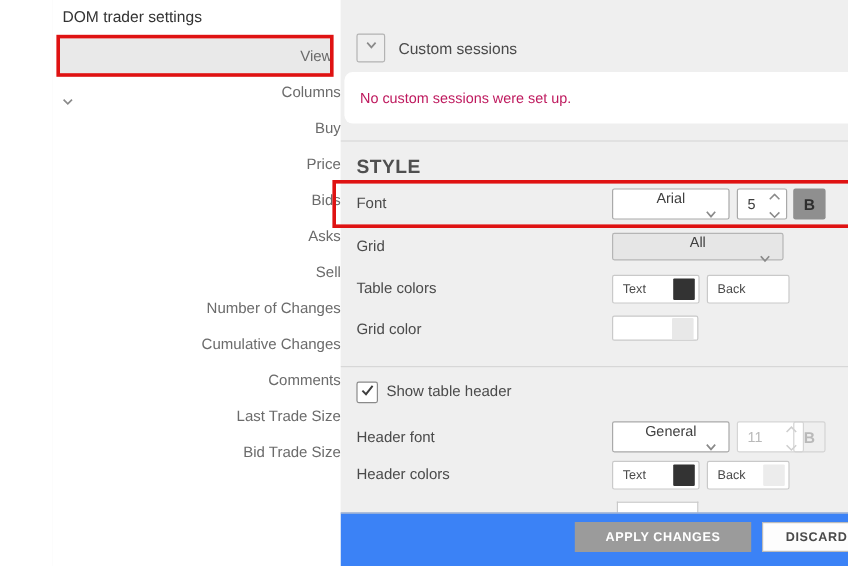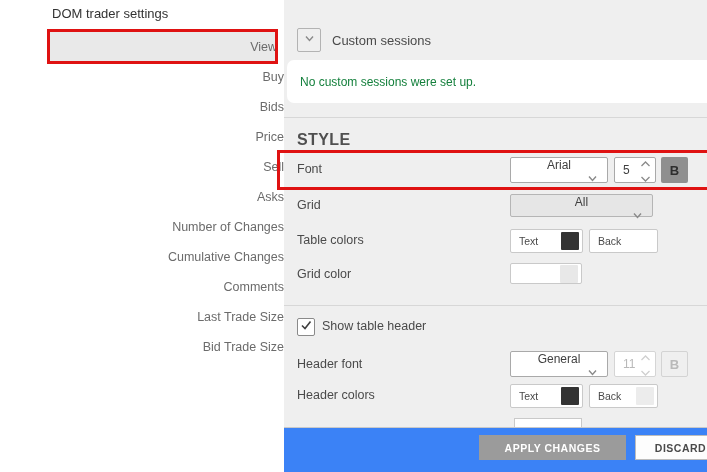--- a/index.html
+++ b/index.html
@@ -23,21 +23,21 @@
   .panel { position:absolute; left:240px; top:0; width:467px; height:472px; background:#efefef; }
 
   .close-btn { position:absolute; left:442px; top:4px; width:18px; height:18px; background:none; border:none; cursor:pointer; padding:1px; }
 
   .sq-btn { position:absolute; width:24px; height:24px; background:transparent; border:1px solid #b3b3b3; border-radius:2px; display:flex; align-items:center; justify-content:center; font-size:16px; color:#4a4a4a; cursor:pointer; }
   .sessions-collapse { left:13px; top:28px; }
   .sessions-add { left:423px; top:28px; font-size:17px; line-height:1; padding-bottom:2px; }
   .sessions-title { position:absolute; left:48px; top:33px; font-size:13px; color:#4a4a4a; }
 
   .sessions-card { position:absolute; left:3px; top:60px; width:449px; height:43px; background:#ffffff; border-radius:7px; display:flex; align-items:center; padding-left:13px; }
-  .sessions-empty { font-size:12px; color:#15803d; }
+  .sessions-empty { font-size:12px; color:#be185d; }
 
   .divider { position:absolute; left:0; width:100%; height:1px; background:#d7d7d7; }
   .divider-1 { top:117px; }
   .divider-2 { top:305px; }
 
   .section-heading { position:absolute; left:13px; top:131px; font-size:16px; font-weight:bold; letter-spacing:.4px; color:#4f4f4f;text-align:right; }
 
   .row-label { position:absolute; left:13px; font-size:12.5px; color:#4a4a4a; }
 
   .combo { position:absolute; background:#ffffff; border:1px solid #a9a9a9; border-radius:2px; display:flex; align-items:center; padding:0 8px; font-size:12px; color:#404040; cursor:pointer;flex-direction:column; }
@@ -79,25 +79,33 @@
 <body>
 
 <div class="window">
 
   <aside class="sidebar">
     <div class="sidebar-title">DOM trader settings</div>
     <div class="tree">
       <div class="tree-row selected lvl0-plain">
         <span>View</span>
       </div>
+      <div class="tree-row lvl0">
+        <span class="tree-chevron">
+          <svg width="11" height="11" viewBox="0 0 11 11">
+              <polyline points="2,4 5.5,7.5 9,4" fill="none" stroke="#8a8a8a" stroke-width="1.4"></polyline>
+            </svg>
+        </span>
+        <span>Columns</span>
+      </div>
       <div class="tree-row lvl1"><span>Buy</span></div>
+      <div class="tree-row lvl1"><span>Price</span></div>
       <div class="tree-row lvl1"><span>Bids</span></div>
-      <div class="tree-row lvl1"><span>Price</span></div>
+      <div class="tree-row lvl1"><span>Asks</span></div>
       <div class="tree-row lvl1"><span>Sell</span></div>
-      <div class="tree-row lvl1"><span>Asks</span></div>
       <div class="tree-row lvl1"><span>Number of Changes</span></div>
       <div class="tree-row lvl1"><span>Cumulative Changes</span></div>
       <div class="tree-row lvl1"><span>Comments</span></div>
       <div class="tree-row lvl1"><span>Last Trade Size</span></div>
       <div class="tree-row lvl1"><span>Bid Trade Size</span></div>
     </div>
   </aside>
 
   <main class="panel">
 
@@ -189,21 +197,21 @@
 
     <div class="row-label" style="top:357px">Header font</div>
     <div class="combo" style="left:226px; top:351px; width:98px; height:26px">
       <span>General</span>
       <span class="cmb-chev">
         <svg width="13" height="13" viewBox="0 0 13 13">
             <polyline points="3,4.5 6.5,8.5 10,4.5" fill="none" stroke="#8a8a8a" stroke-width="1.4"></polyline>
           </svg>
       </span>
     </div>
-    <div class="spinner disabled" style="left:330px; top:351px; width:42px; height:26px">
+    <div class="spinner disabled" style="left:330px; top:351px; width:56px; height:26px">
       <span>11</span>
       <span class="arrows">
         <span><svg width="11" height="6" viewBox="0 0 11 6">
               <polyline points="1.5,5 5.5,1 9.5,5" fill="none" stroke="#cfcfcf" stroke-width="1.3"></polyline>
             </svg></span>
         <span><svg width="11" height="6" viewBox="0 0 11 6">
               <polyline points="1.5,1 5.5,5 9.5,1" fill="none" stroke="#cfcfcf" stroke-width="1.3"></polyline>
             </svg></span>
       </span>
     </div>

